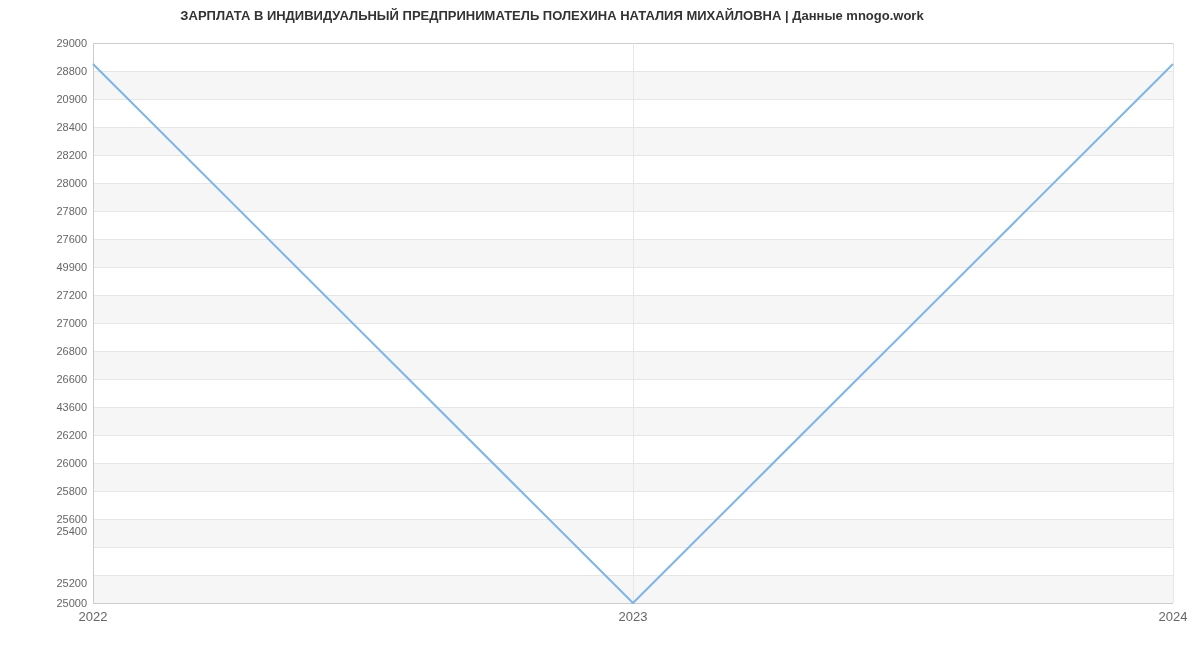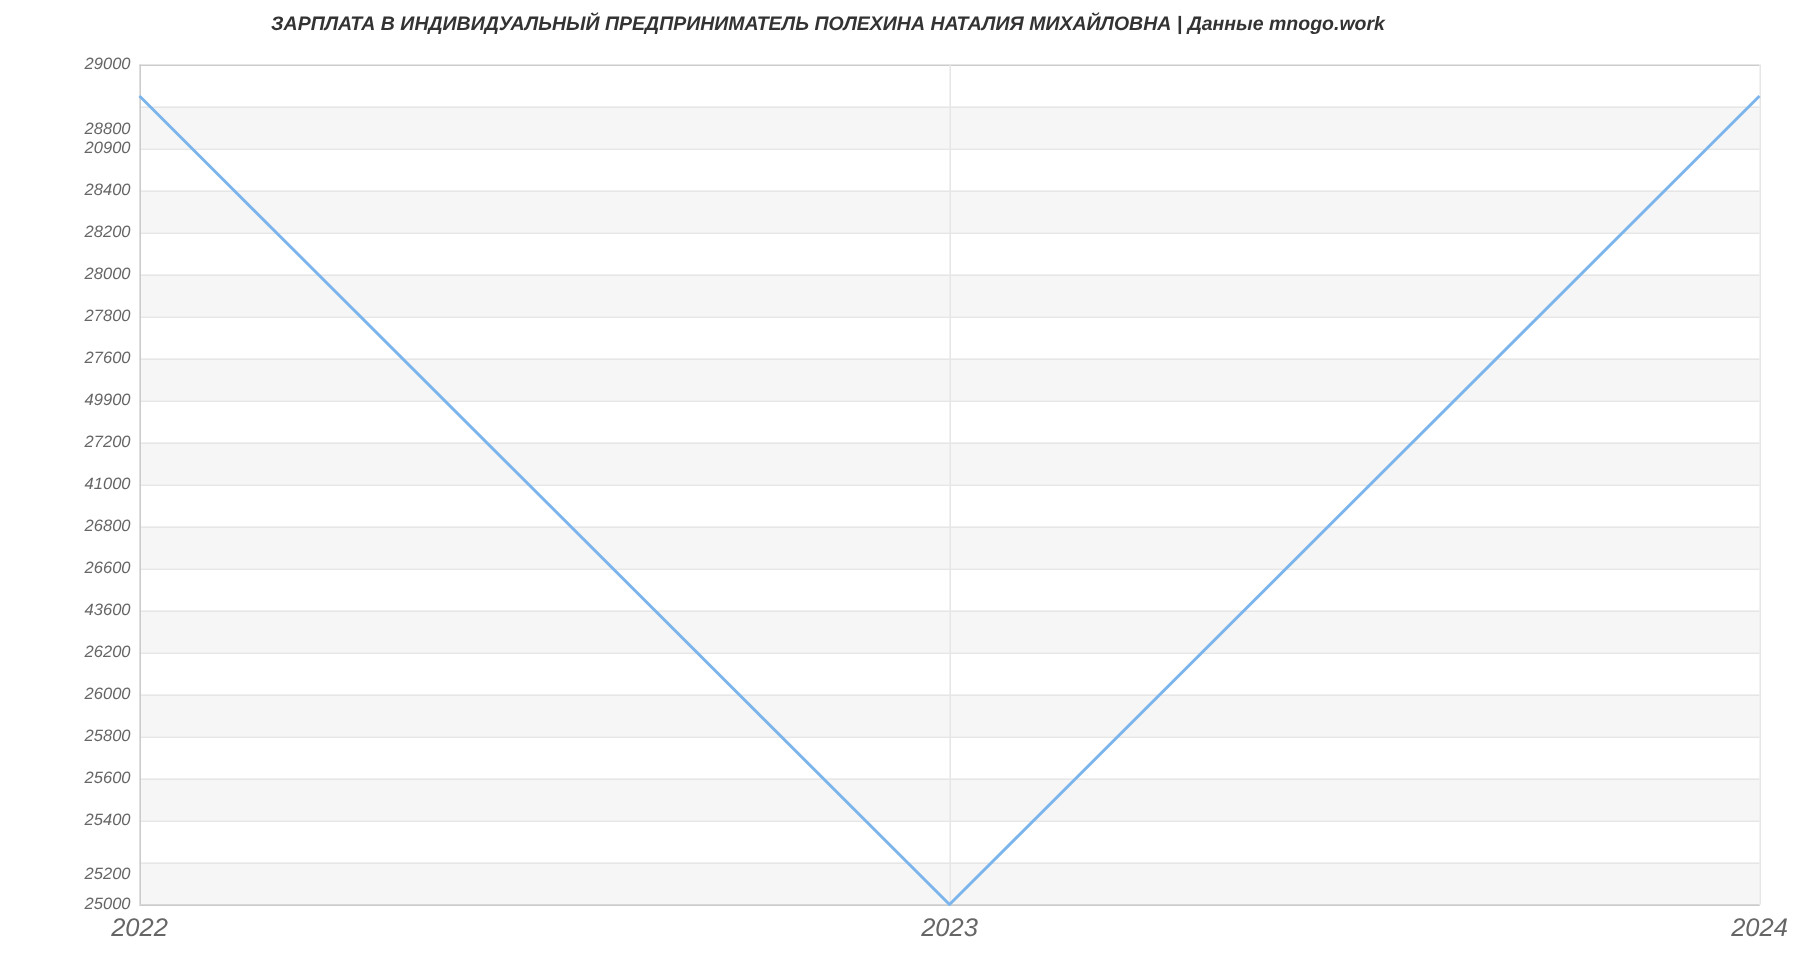--- a/index.html
+++ b/index.html
@@ -9,21 +9,20 @@
     height: 650px;
     background: #ffffff;
     font-family: Arial, Helvetica, sans-serif;
     font-size: 12px;
     color: #333333;
   }
   .chart {
     position: relative;
     width: 1104px;
     height: 650px;
-    font-style: italic;
   }
   .title {
     position: absolute;
     top: 8px;
     left: 0;
     width: 100%;
     text-align: center;
     font-size: 13px;
     font-weight: bold;
     color: #333333;
@@ -68,21 +67,21 @@
     font-size: 11px;
     color: #666666;
     text-align: right;
   }
   .xtick {
     position: absolute;
     top: 100%;
     padding-top: 6px;
     transform: translateX(-50%);
     white-space: nowrap;
-    font-size: 17px;
+    font-size: 13px;
     color: #666666;
   }
   svg.line-layer {
     position: absolute;
     left: 0;
     top: 0;
     width: 100%;
     height: 100%;
     overflow: visible;
   }
@@ -101,55 +100,55 @@
       <div class="band" style="top: 252px; height: 28px;"></div>
       <div class="band" style="top: 196px; height: 28px;"></div>
       <div class="band" style="top: 140px; height: 28px;"></div>
       <div class="band" style="top: 84px; height: 28px;"></div>
       <div class="band" style="top: 28px; height: 28px;"></div>
       <div class="gridline-h edge" style="top: 560px;"></div>
       <div class="ytick" style="top: 560px;">25000</div>
       <div class="gridline-h" style="top: 532px;"></div>
       <div class="ytick" style="top: 540px;">25200</div>
       <div class="gridline-h" style="top: 504px;"></div>
-      <div class="ytick" style="top: 504px;">25400</div>
+      <div class="ytick" style="top: 488px;">25400</div>
       <div class="gridline-h" style="top: 476px;"></div>
       <div class="ytick" style="top: 476px;">25600</div>
       <div class="gridline-h" style="top: 448px;"></div>
       <div class="ytick" style="top: 448px;">25800</div>
       <div class="gridline-h" style="top: 420px;"></div>
       <div class="ytick" style="top: 420px;">26000</div>
       <div class="gridline-h" style="top: 392px;"></div>
       <div class="ytick" style="top: 392px;">26200</div>
       <div class="gridline-h" style="top: 364px;"></div>
       <div class="ytick" style="top: 364px;">43600</div>
       <div class="gridline-h" style="top: 336px;"></div>
       <div class="ytick" style="top: 336px; text-align: right;">26600</div>
       <div class="gridline-h" style="top: 308px;"></div>
       <div class="ytick" style="top: 308px;">26800</div>
       <div class="gridline-h" style="top: 280px;"></div>
-      <div class="ytick" style="top: 280px;">41000</div>
+      <div class="ytick" style="top: 280px;">27000</div>
       <div class="gridline-h" style="top: 252px;"></div>
       <div class="ytick" style="top: 252px;">27200</div>
       <div class="gridline-h" style="top: 224px;"></div>
       <div class="ytick" style="top: 224px;">49900</div>
       <div class="gridline-h" style="top: 196px;"></div>
       <div class="ytick" style="top: 196px;">27600</div>
       <div class="gridline-h" style="top: 168px;"></div>
       <div class="ytick" style="top: 168px; text-align: center;">27800</div>
       <div class="gridline-h" style="top: 140px;"></div>
       <div class="ytick" style="top: 140px;">28000</div>
       <div class="gridline-h" style="top: 112px;"></div>
       <div class="ytick" style="top: 112px; margin-left: 31px;">28200</div>
       <div class="gridline-h" style="top: 84px;"></div>
       <div class="ytick" style="top: 84px;">28400</div>
       <div class="gridline-h" style="top: 56px;"></div>
       <div class="ytick" style="top: 56px;">20900</div>
       <div class="gridline-h" style="top: 28px;"></div>
-      <div class="ytick" style="top: 43px;">28800</div>
+      <div class="ytick" style="top: 28px;">28800</div>
       <div class="gridline-h edge" style="top: 0px;"></div>
       <div class="ytick" style="top: 0px;">29000</div>
       <div class="gridline-v" style="left: 0px;"></div>
       <div class="xtick" style="left: 0px;">2022</div>
       <div class="gridline-v" style="left: 540px;"></div>
       <div class="xtick" style="left: 540px;">2023</div>
       <div class="gridline-v" style="left: 1080px;"></div>
       <div class="xtick" style="left: 1080px;">2024</div>
       <div class="axis-line" style="left: 0px; top: 0px; width: 1px; height: 560px;"></div>
       <div class="axis-line" style="left: 0px; top: 560px; width: 1080px; height: 1px;"></div>

